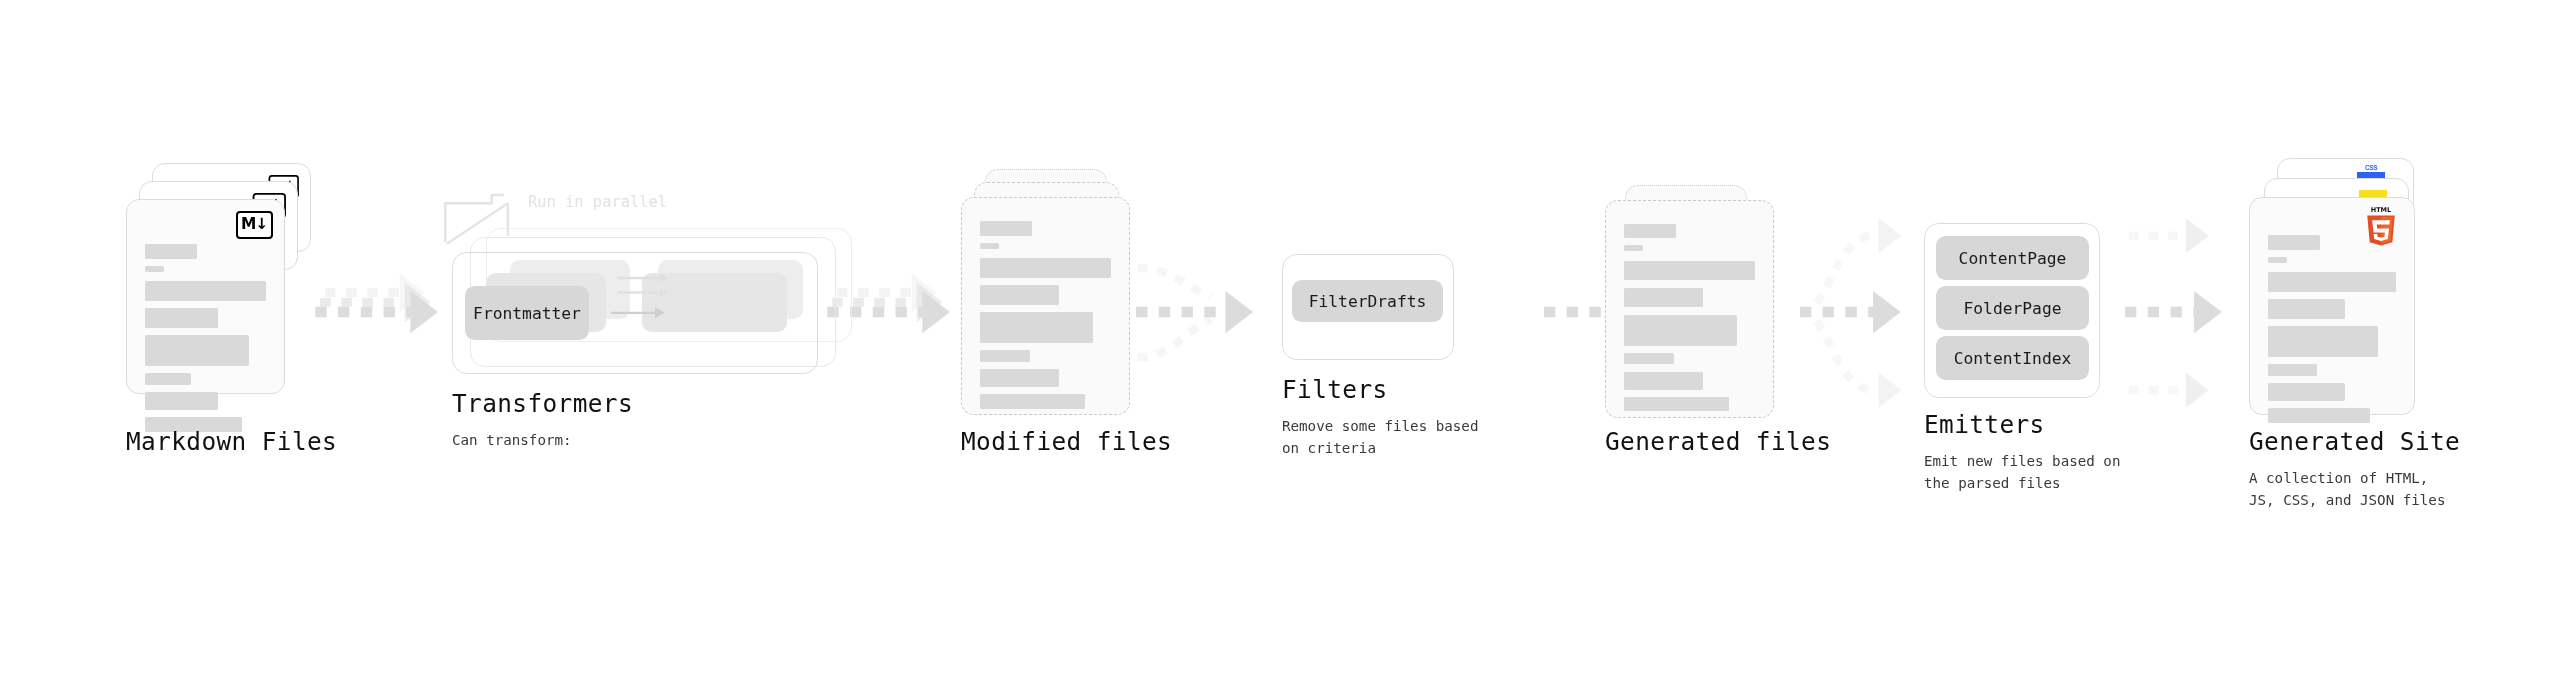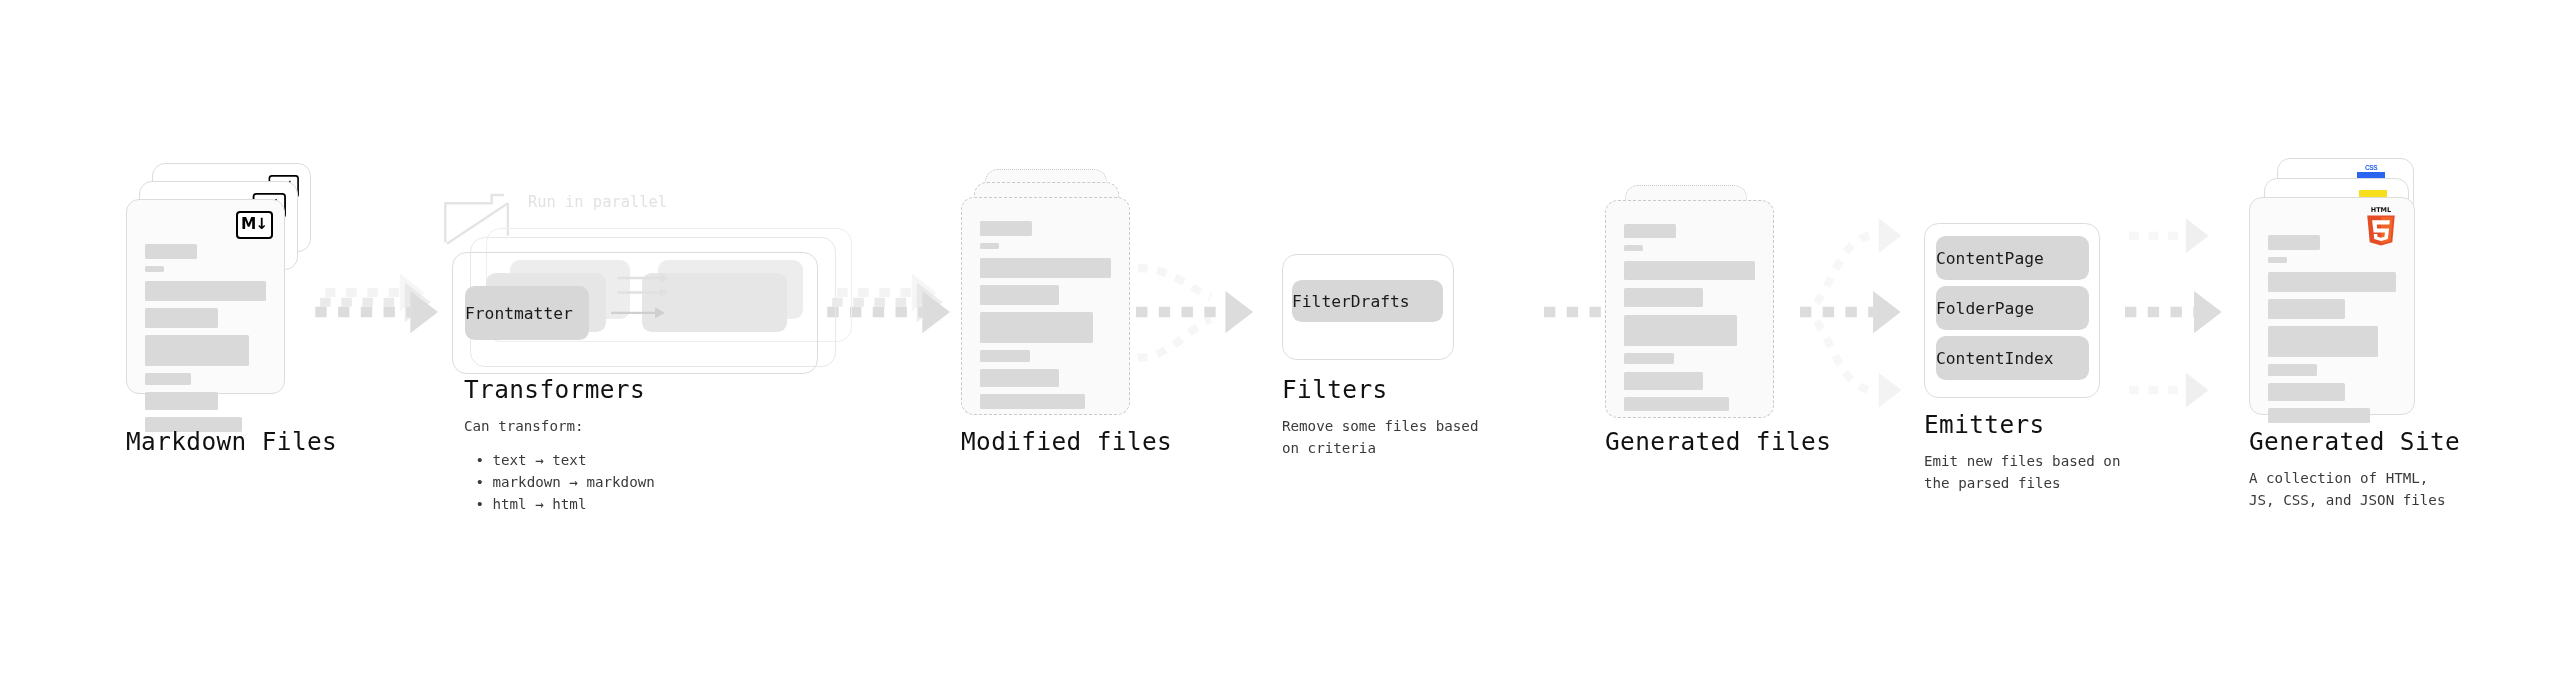--- a/index.html
+++ b/index.html
@@ -41,21 +41,21 @@
   }
 
   
   .group-box{
     position:absolute;box-sizing:border-box;
     border:1.6px solid #dcdcdc;border-radius:14.6px;background:transparent;
   }
   .pill{
     position:absolute;box-sizing:border-box;
     background:#d7d7d7;border-radius:9.8px;
-    display:flex;align-items:center;justify-content:flex-start;
+    display:flex;align-items:center;justify-content:center;
     font-size:16.3px;color:#1a1a1a;white-space:nowrap;
   }
 
   
   .caption{position:absolute;}
   .cap-title{font-size:24.4px;letter-spacing:0.4px;color:#111;white-space:nowrap;}
   .cap-sub{font-size:14.2px;line-height:1.55;color:#3a3a3a;margin-top:11.4px;white-space:pre-line;}
   .cap-list{font-size:14.2px;line-height:1.55;color:#3a3a3a;margin-top:11.4px;}
   .cap-list .li{padding-left:11.4px;white-space:nowrap;}
 
@@ -189,28 +189,23 @@
     <g stroke="#cfcfcf" stroke-width="3" fill="none">
       <line x1="752" y1="385" x2="812" y2="385"></line>
         <path d="M806,378 L818,385 L806,392" fill="#cfcfcf" stroke="none"></path>
     </g>
   </svg>
 
   <div class="pill" style="left:465px;top:286px;width:124px;height:54px;">
     <span>Frontmatter</span>
   </div>
 
-  <div class="caption" style="left:452px;top:375px;margin-left:12px;">
+  <div class="caption" style="left:452px;top:389px;">
     <div class="cap-title">Transformers</div>
     <div class="cap-sub">Can transform:</div>
-    <div class="cap-list">
-      <div class="li">•&nbsp;<span>text → text</span></div>
-      <div class="li">•&nbsp;<span>markdown → markdown</span></div>
-      <div class="li">•&nbsp;<span>html → html</span></div>
-    </div>
   </div>
 
   <div class="doc-stack" style="left:961px;top:169px;">
     <div class="doc dotted" style="left:24.4px;top:0px;width:122px;height:57px;"></div>
     <div class="doc dashed" style="left:13px;top:13px;width:145px;height:57px;"></div>
     <div class="doc dashed" style="left:0px;top:28px;width:169px;height:218px;">
       <div class="doc-lines" style="top:23px;">
         <div class="ln" style="width:52px;height:14.6px;"></div>
         <div class="ln" style="width:18.7px;height:5.7px;margin-bottom:9.8px;"></div>
         <div class="ln" style="width:100%;height:19.5px;"></div>

